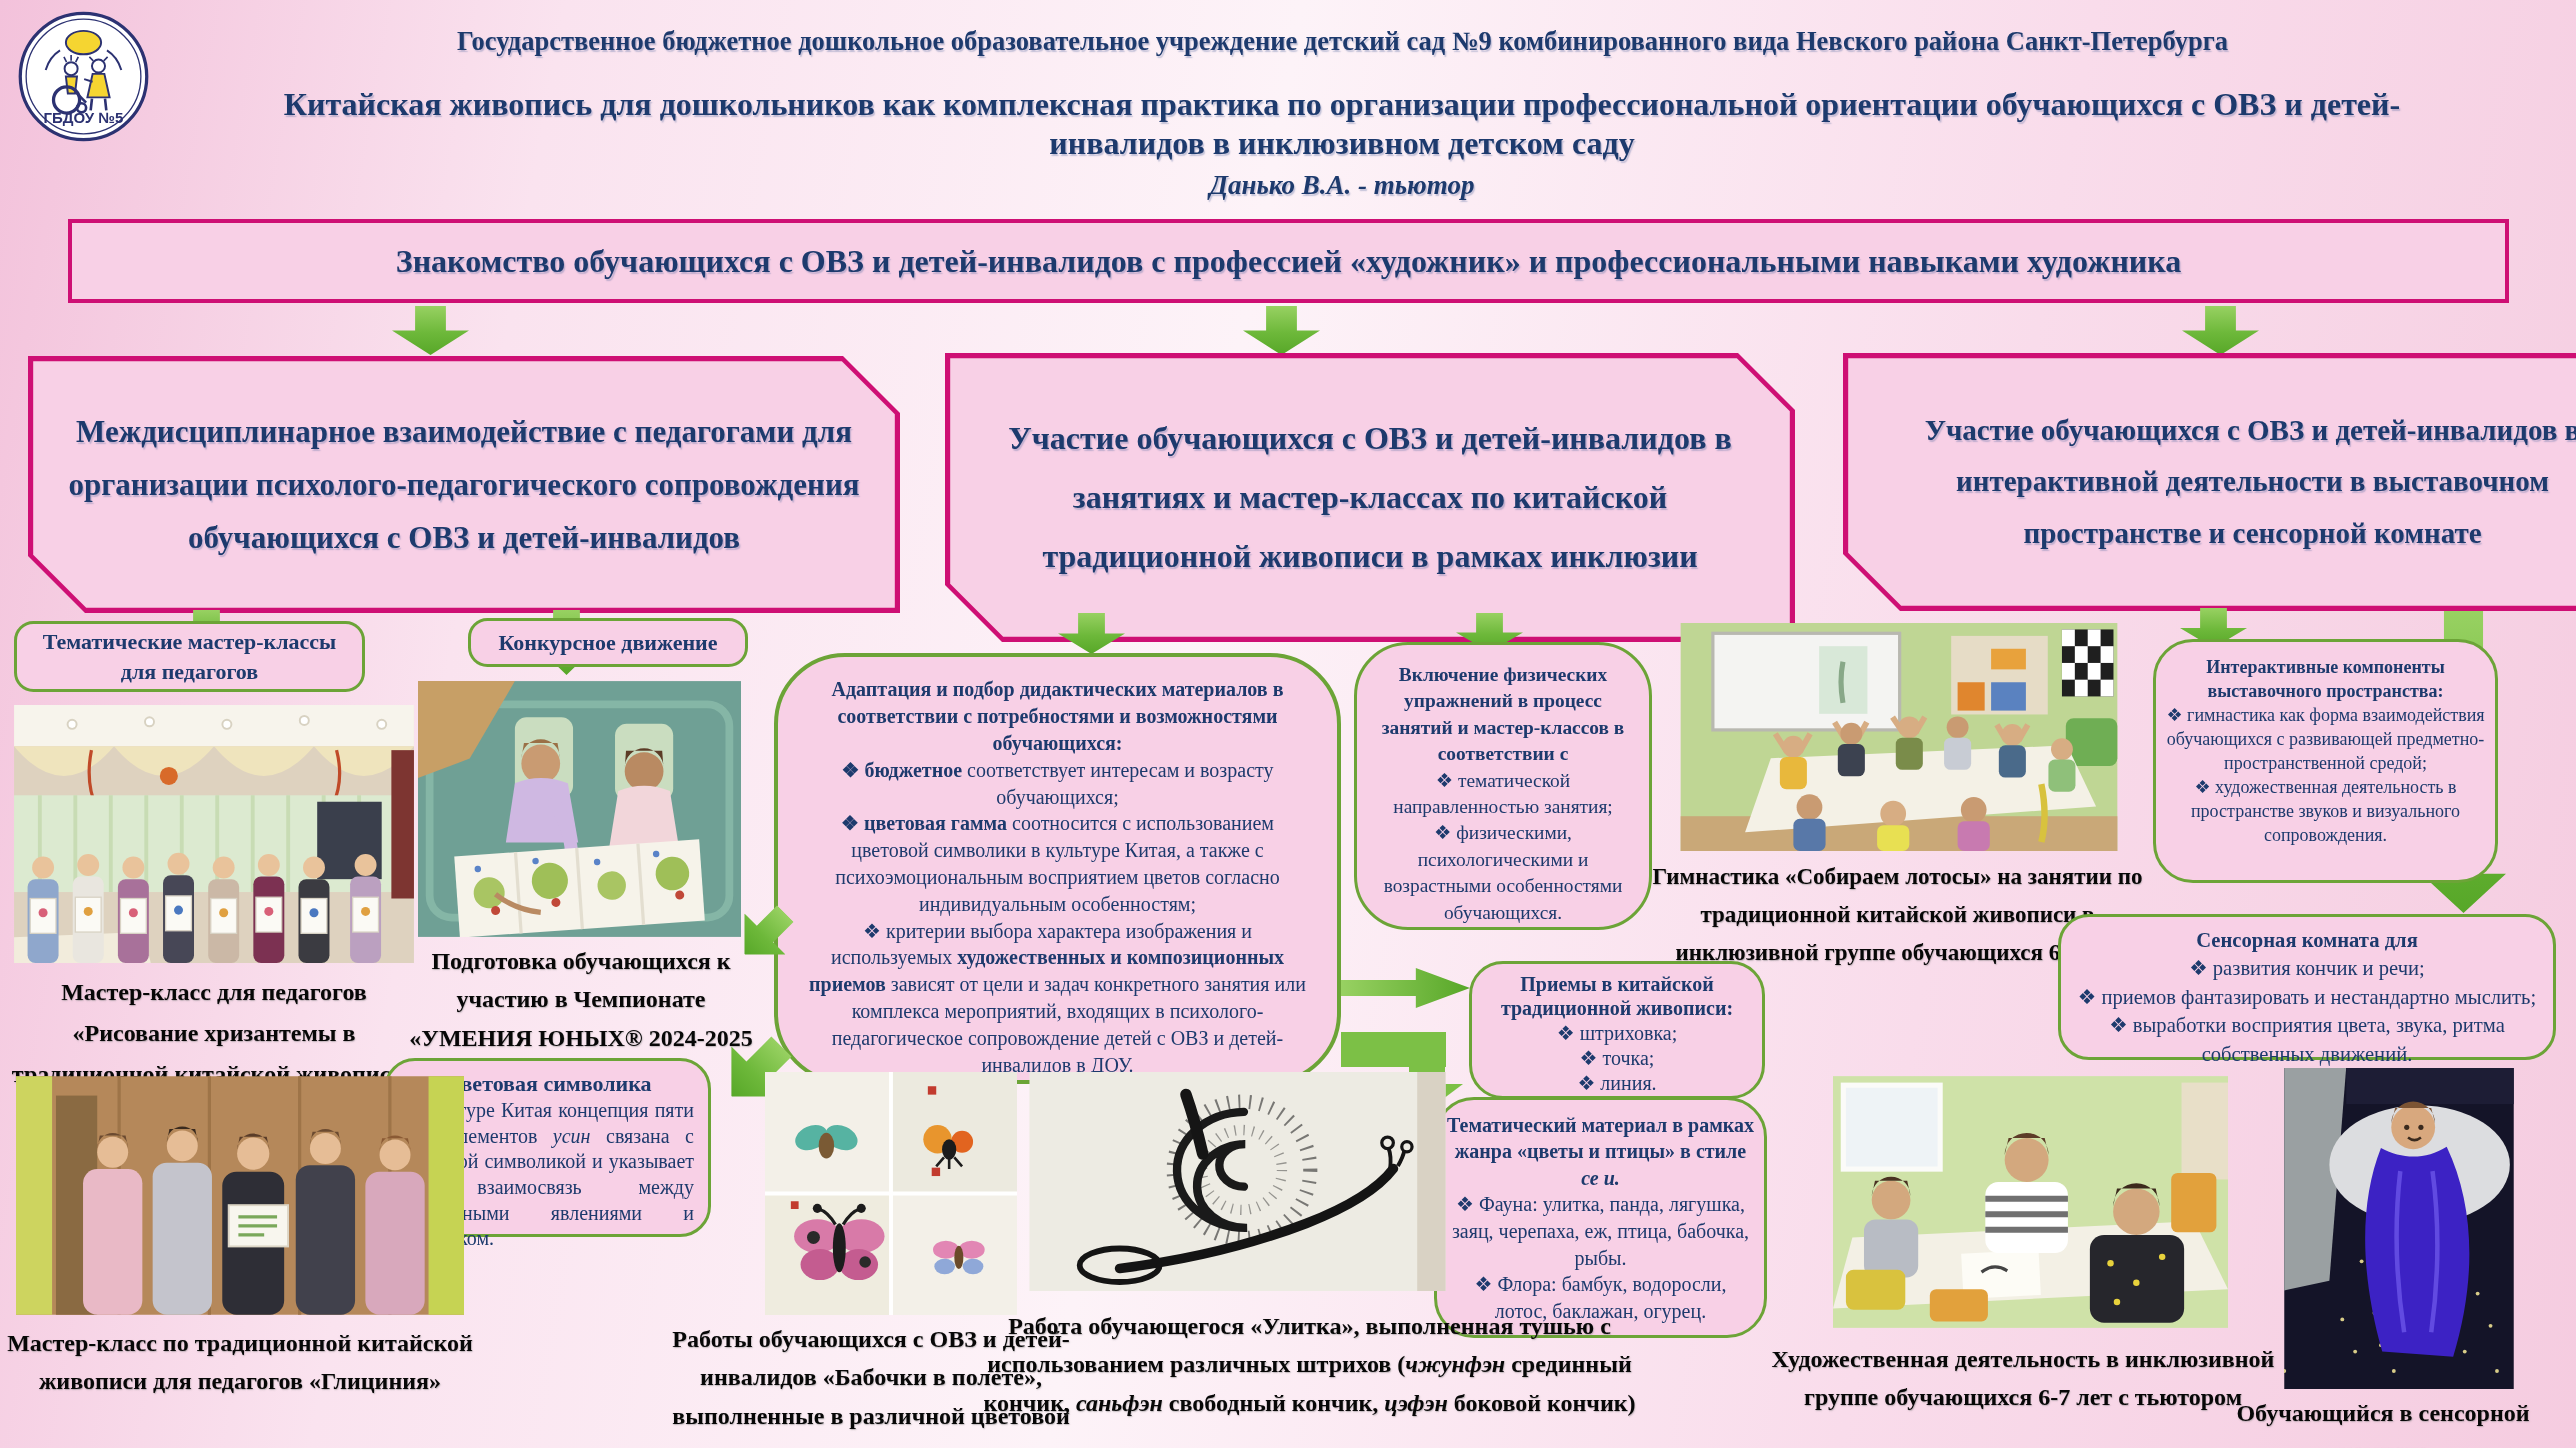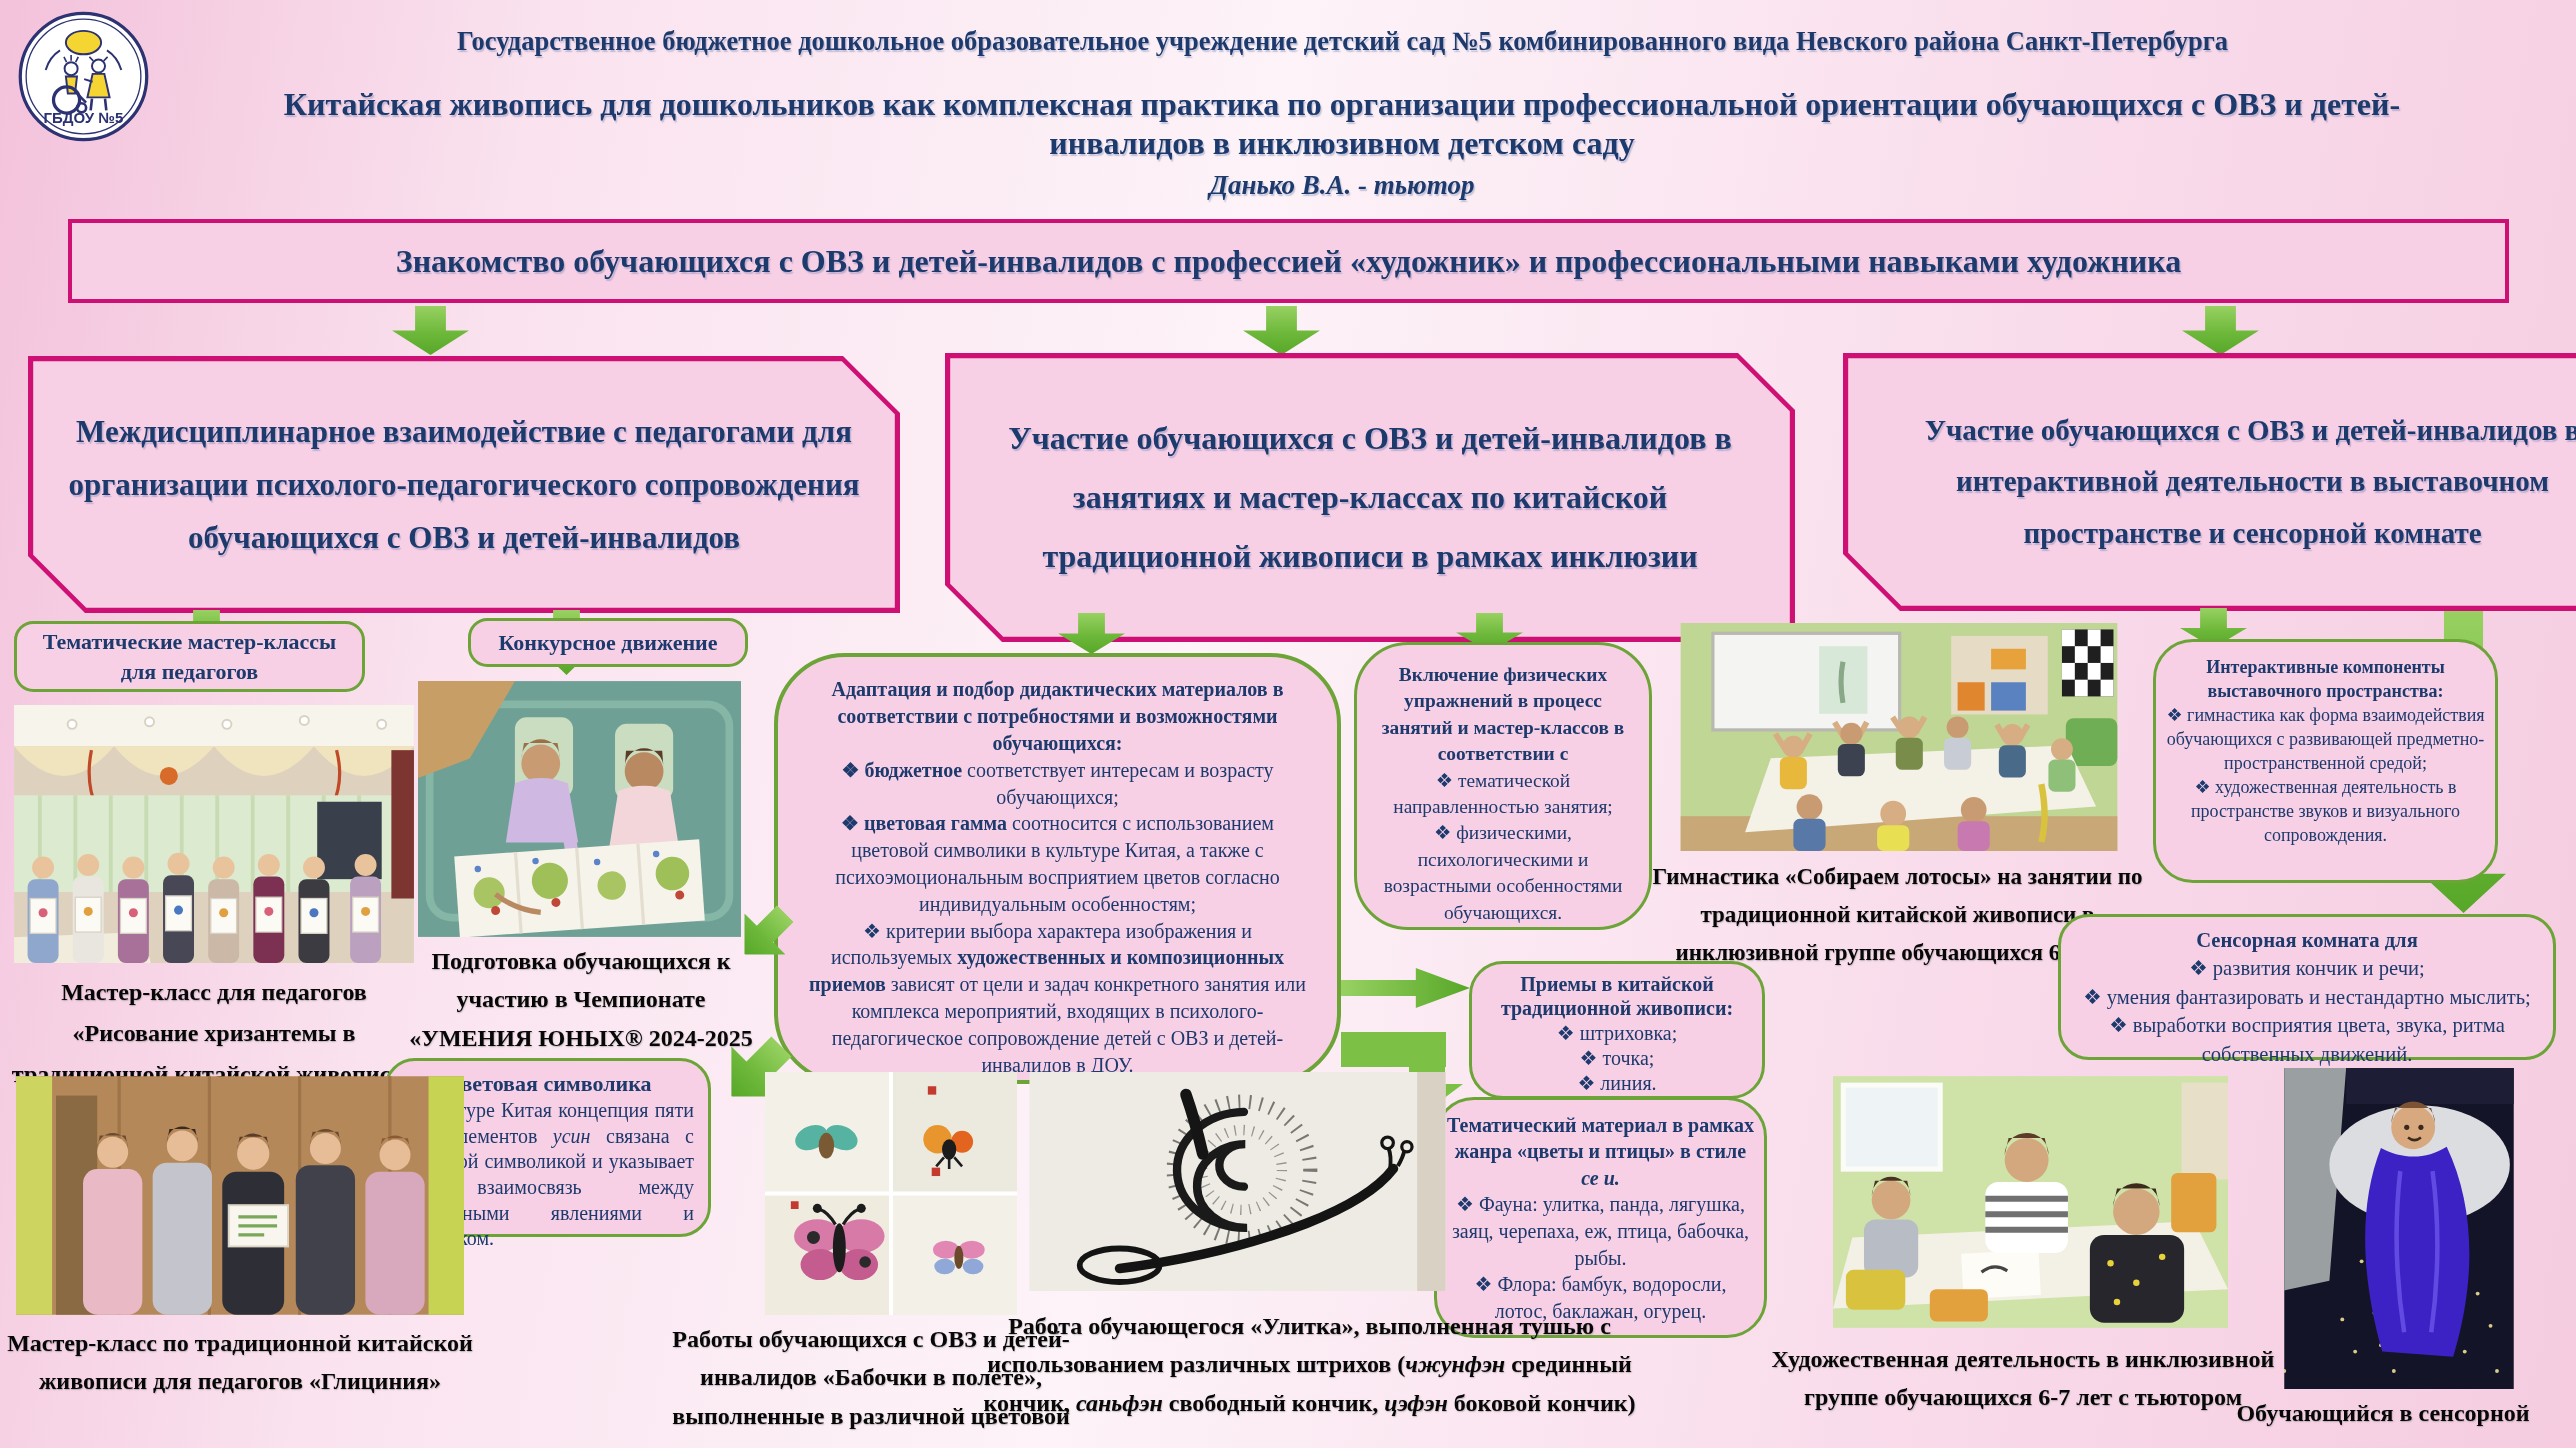--- a/index.html
+++ b/index.html
@@ -54,21 +54,21 @@
       <path d="M92 128 l14 14" stroke="#2c3272" stroke-width="4"></path>
       <circle cx="125" cy="86" r="10" fill="#fff" stroke="#2c3272" stroke-width="3"></circle>
       <path d="M117 78 l-6 -6 M133 78 l6 -6" stroke="#2c3272" stroke-width="2.5"></path>
       <polygon points="116,98 134,98 142,134 108,134" fill="#f5d531" stroke="#2c3272" stroke-width="3"></polygon>
       <path d="M115 136 l-2 18 M135 136 l2 18" stroke="#2c3272" stroke-width="4"></path>
       <path d="M103 106 l13 4" stroke="#2c3272" stroke-width="3"></path>
     </svg>
     <span class="logo-label">ГБДОУ №5</span>
   </div>
 
-  <div class="hdr shadN" style="left:194px;top:24.5px;width:2297px;font-size:26.5px;line-height:1.25;">Государственное бюджетное дошкольное образовательное учреждение детский сад №5 комбинированного вида Невского района Санкт-Петербурга</div>
+  <div class="hdr shadN" style="left:194px;top:24.5px;width:2297px;font-size:26.5px;line-height:1.25;">Государственное бюджетное дошкольное образовательное учреждение детский сад №9 комбинированного вида Невского района Санкт-Петербурга</div>
   <div class="hdr shadN" style="left:258px;top:85px;width:2168px;font-size:32px;line-height:1.22;">Китайская живопись для дошкольников как комплексная практика по организации профессиональной ориентации обучающихся с ОВЗ и детей-инвалидов в инклюзивном детском саду</div>
   <div class="hdr shadN it" style="left:258px;top:170px;width:2168px;font-size:27px;">Данько В.А. - тьютор</div>
 
   <div class="banner" style="left:68px;top:219px;width:2433px;height:76px;">
     <span class="navy bld shadN" style="font-size:32px;">Знакомство обучающихся с ОВЗ и детей-инвалидов с профессией «художник» и профессиональными навыками художника</span>
   </div>
 
   <div class="arr arrD" style="left:392px;top:306px;width:77px;height:49px;"></div>
   <div class="arr arrD" style="left:1243px;top:306px;width:77px;height:49px;"></div>
   <div class="arr arrD" style="left:2182px;top:306px;width:77px;height:49px;"></div>
@@ -260,21 +260,21 @@
 
   <div class="gbox" style="left:2153px;top:639px;width:345px;height:244px;border-radius:40px;box-sizing:border-box;padding:14px 9px;font-size:18px;line-height:1.33;">
     <div class="ti">Интерактивные компоненты выставочного пространства:</div>
     <div class="li">❖ гимнастика как форма взаимодействия обучающихся с развивающей предметно-пространственной средой;</div>
     <div class="li">❖ художественная деятельность в пространстве звуков и визуального сопровождения.</div>
   </div>
 
   <div class="gbox" style="left:2058px;top:914px;width:498px;height:146px;border-radius:31px;box-sizing:border-box;padding:9px 15.5px;font-size:20.6px;line-height:1.38;">
     <div class="ti">Сенсорная комната для</div>
     <div class="li">❖ развития кончик и речи;</div>
-    <div class="li">❖ умения фантазировать и нестандартно мыслить;</div>
+    <div class="li">❖ приемов фантазировать и нестандартно мыслить;</div>
     <div class="li">❖ выработки восприятия цвета, звука, ритма собственных движений.</div>
   </div>
 
   <div class="gbox" style="left:1469px;top:961px;width:296px;height:138px;border-radius:34px;box-sizing:border-box;padding:7.7px 6.5px;font-size:20px;line-height:1.24;">
     <div class="ti">Приемы в китайской традиционной живописи:</div>
     <div class="li">❖ штриховка;</div>
     <div class="li">❖ точка;</div>
     <div class="li">❖ линия.</div>
   </div>
 

